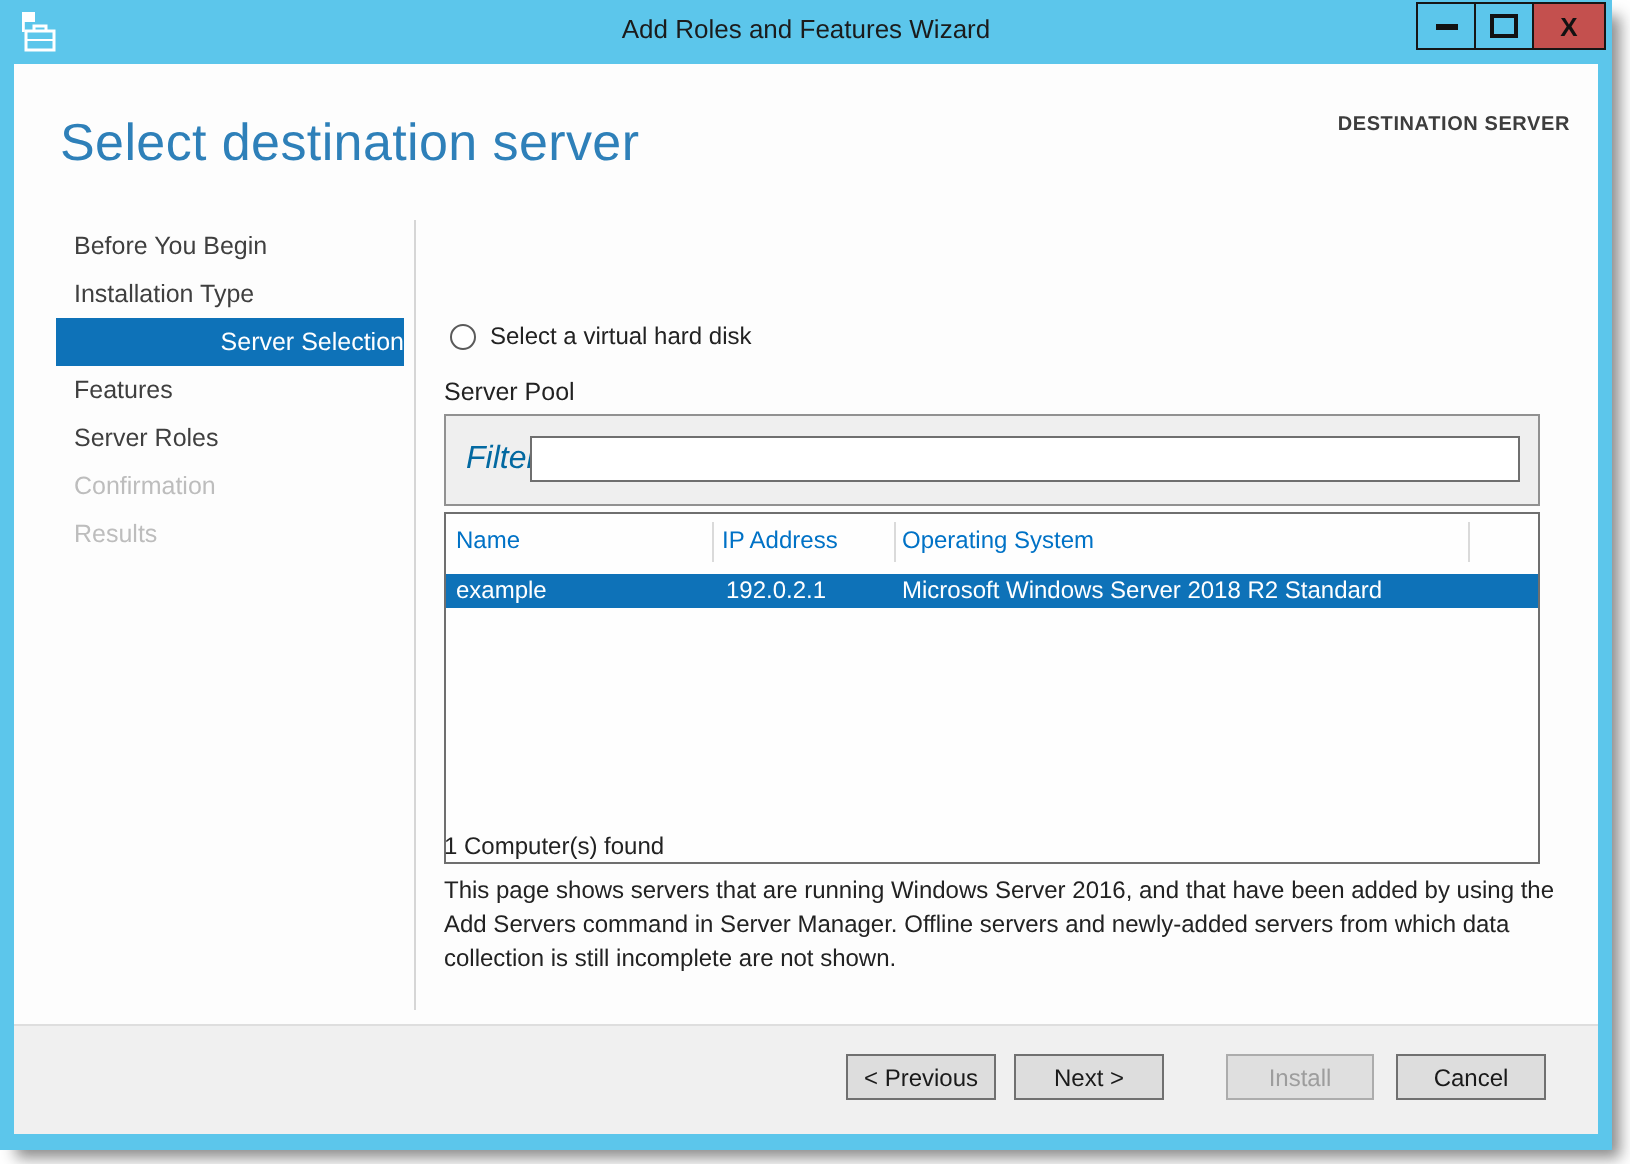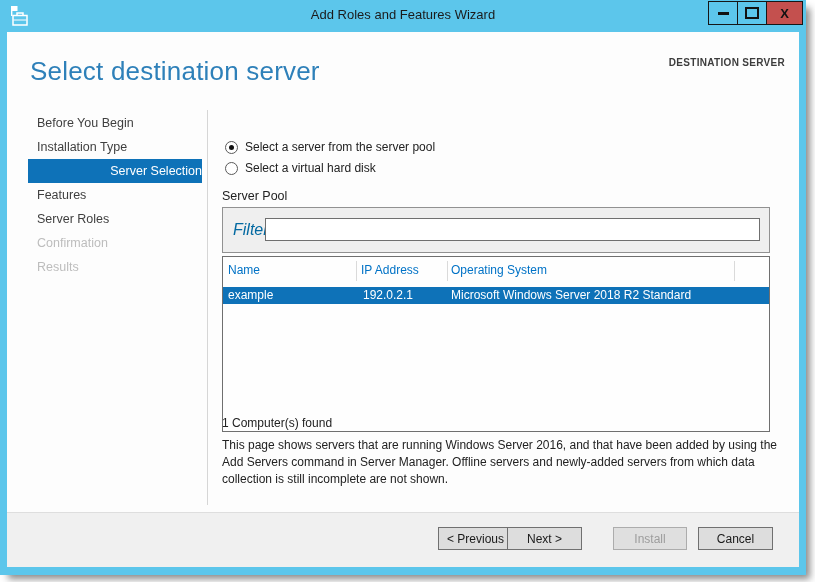--- a/index.html
+++ b/index.html
@@ -99,21 +99,21 @@
   }
   
   .hsep{position:absolute;left:7px;top:512px;width:792px;height:1px;background:#DEDEDE;}
   .footer{position:absolute;left:7px;top:513px;width:792px;height:54px;background:#F0F0F0;}
   .btn{
     position:absolute;top:527px;height:23px;box-sizing:border-box;
     background:#DDDDDD;border:1px solid #707070;font-size:12px;color:#1a1a1a;
     text-align:center;line-height:21px;cursor:pointer;
     font-family:"Liberation Sans","DejaVu Sans",sans-serif;
   }
-  .btn.prev{left:423px;width:75px;margin-left:15px;}
+  .btn.prev{left:423px;width:75px;}
   .btn.next{left:507px;width:75px;}
   .btn.install{left:613px;width:74px;background:#DFDFDF;border-color:#ACACAC;color:#9D9D9D;cursor:default;}
   .btn.cancel{left:698px;width:75px;}
 </style>
 </head>
 <body>
 
 <div class="window">
 
   <div class="titlebar">
@@ -150,24 +150,20 @@
     <div class="step">Installation Type</div>
     <div class="step active">Server Selection</div>
     <div class="step">Features</div>
     <div class="step">Server Roles</div>
     <div class="step disabled">Confirmation</div>
     <div class="step disabled">Results</div>
   </div>
   <div class="vdivider"></div>
 
 
-  <div class="radio-row r1">
-    <span class="radio checked"></span>
-    <span>Select a server from the server pool</span>
-  </div>
   <div class="radio-row r2">
     <span class="radio"></span>
     <span>Select a virtual hard disk</span>
   </div>
 
   <div class="pool-label">Server Pool</div>
 
   <div class="filter-panel">
     <span class="filter-label">Filter:</span>
     <input class="filter-input" type="text" value="" style="">

